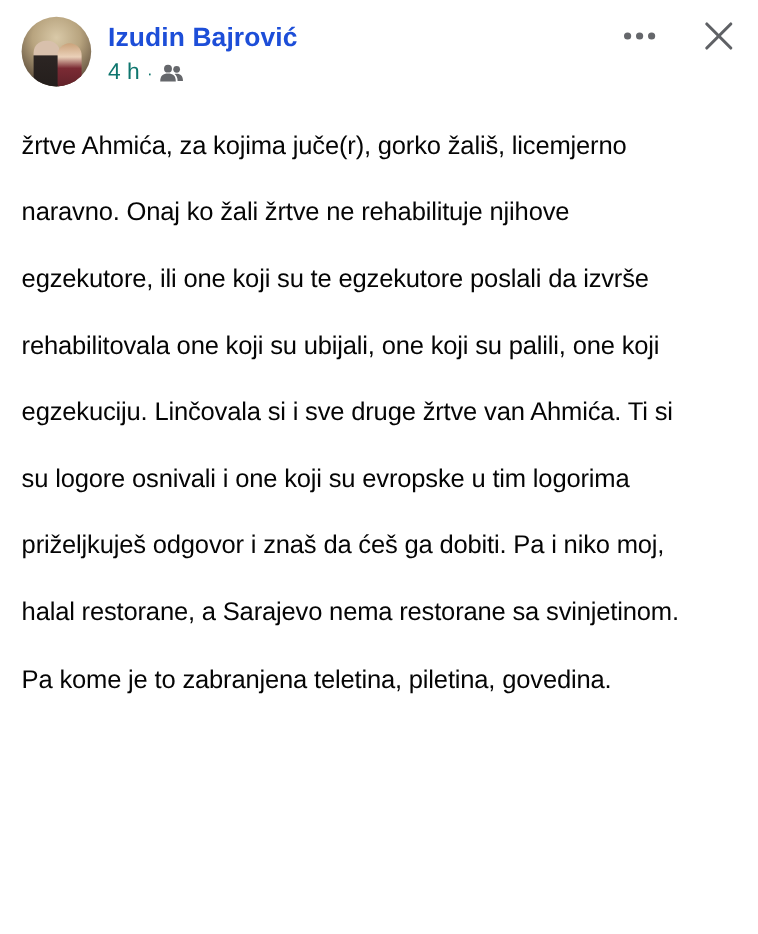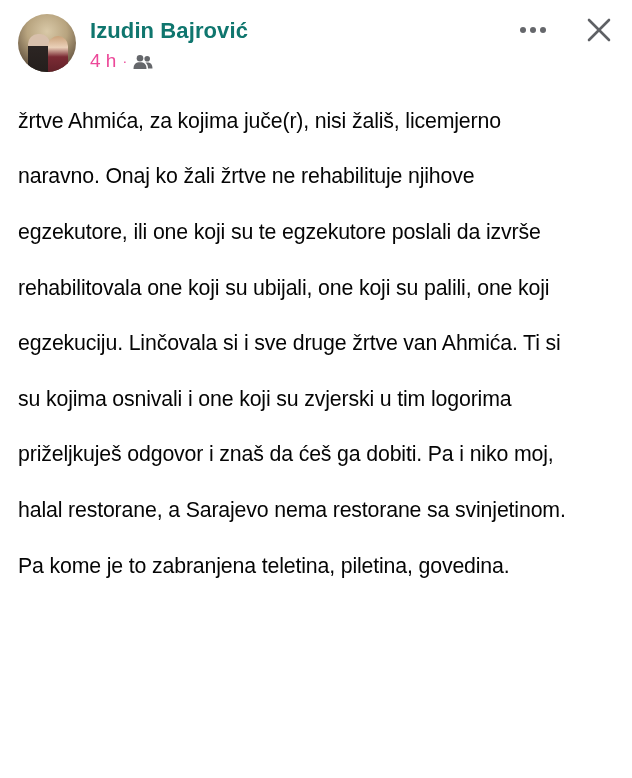--- a/index.html
+++ b/index.html
@@ -49,32 +49,32 @@
       height: 38px;
       border-radius: 10px 10px 4px 4px;
       background: linear-gradient(#caa27a 0%, #ead0b8 30%, #7b2b34 55%, #5e2028 100%);
     }
     .author-name {
       position: absolute;
       left: 90px;
       top: 18px;
       font-size: 22px;
       font-weight: bold;
-      color: #0f766e;
+      color: #1d4ed8;
       letter-spacing: 0.1px;
     }
     .meta-row {
       position: absolute;
       left: 90px;
       top: 50px;
       height: 22px;
       display: flex;
       align-items: center;
       font-size: 19px;
-      color: #ec4899;
+      color: #0f766e;
     }
     .meta-row .dot {
       margin: 0 6px 0 6px;
       font-size: 14px;
     }
     .audience-icon {
       display: inline-block;
       width: 20px;
       height: 16px;
       position: relative;
@@ -154,26 +154,26 @@
 
   <div class="close-button">
     <svg width="28" height="28" viewBox="0 0 28 28">
       <line x1="4" y1="4" x2="24" y2="24" stroke="#5f6165" stroke-width="2.6" stroke-linecap="round"></line>
       <line x1="24" y1="4" x2="4" y2="24" stroke="#5f6165" stroke-width="2.6" stroke-linecap="round"></line>
     </svg>
   </div>
 </div>
 
 <div class="post-body">
-  <span class="line">žrtve Ahmića, za kojima juče(r), nisi žališ, licemjerno</span>
+  <span class="line">žrtve Ahmića, za kojima juče(r), gorko žališ, licemjerno</span>
   <span class="line">naravno. Onaj ko žali žrtve ne rehabilituje njihove</span>
   <span class="line">egzekutore, ili one koji su te egzekutore poslali da izvrše</span>
   <span class="line">rehabilitovala one koji su ubijali, one koji su palili, one koji</span>
   <span class="line">egzekuciju. Linčovala si i sve druge žrtve van Ahmića. Ti si</span>
-  <span class="line">su kojima osnivali i one koji su zvjerski u tim logorima</span>
+  <span class="line">su logore osnivali i one koji su evropske u tim logorima</span>
   <span class="line">priželjkuješ odgovor i znaš da ćeš ga dobiti. Pa i niko moj,</span>
   <span class="line">halal restorane, a Sarajevo nema restorane sa svinjetinom.</span>
   <span class="line">Pa kome je to zabranjena teletina, piletina, govedina.</span>
   
   
   
   
   
   
   

